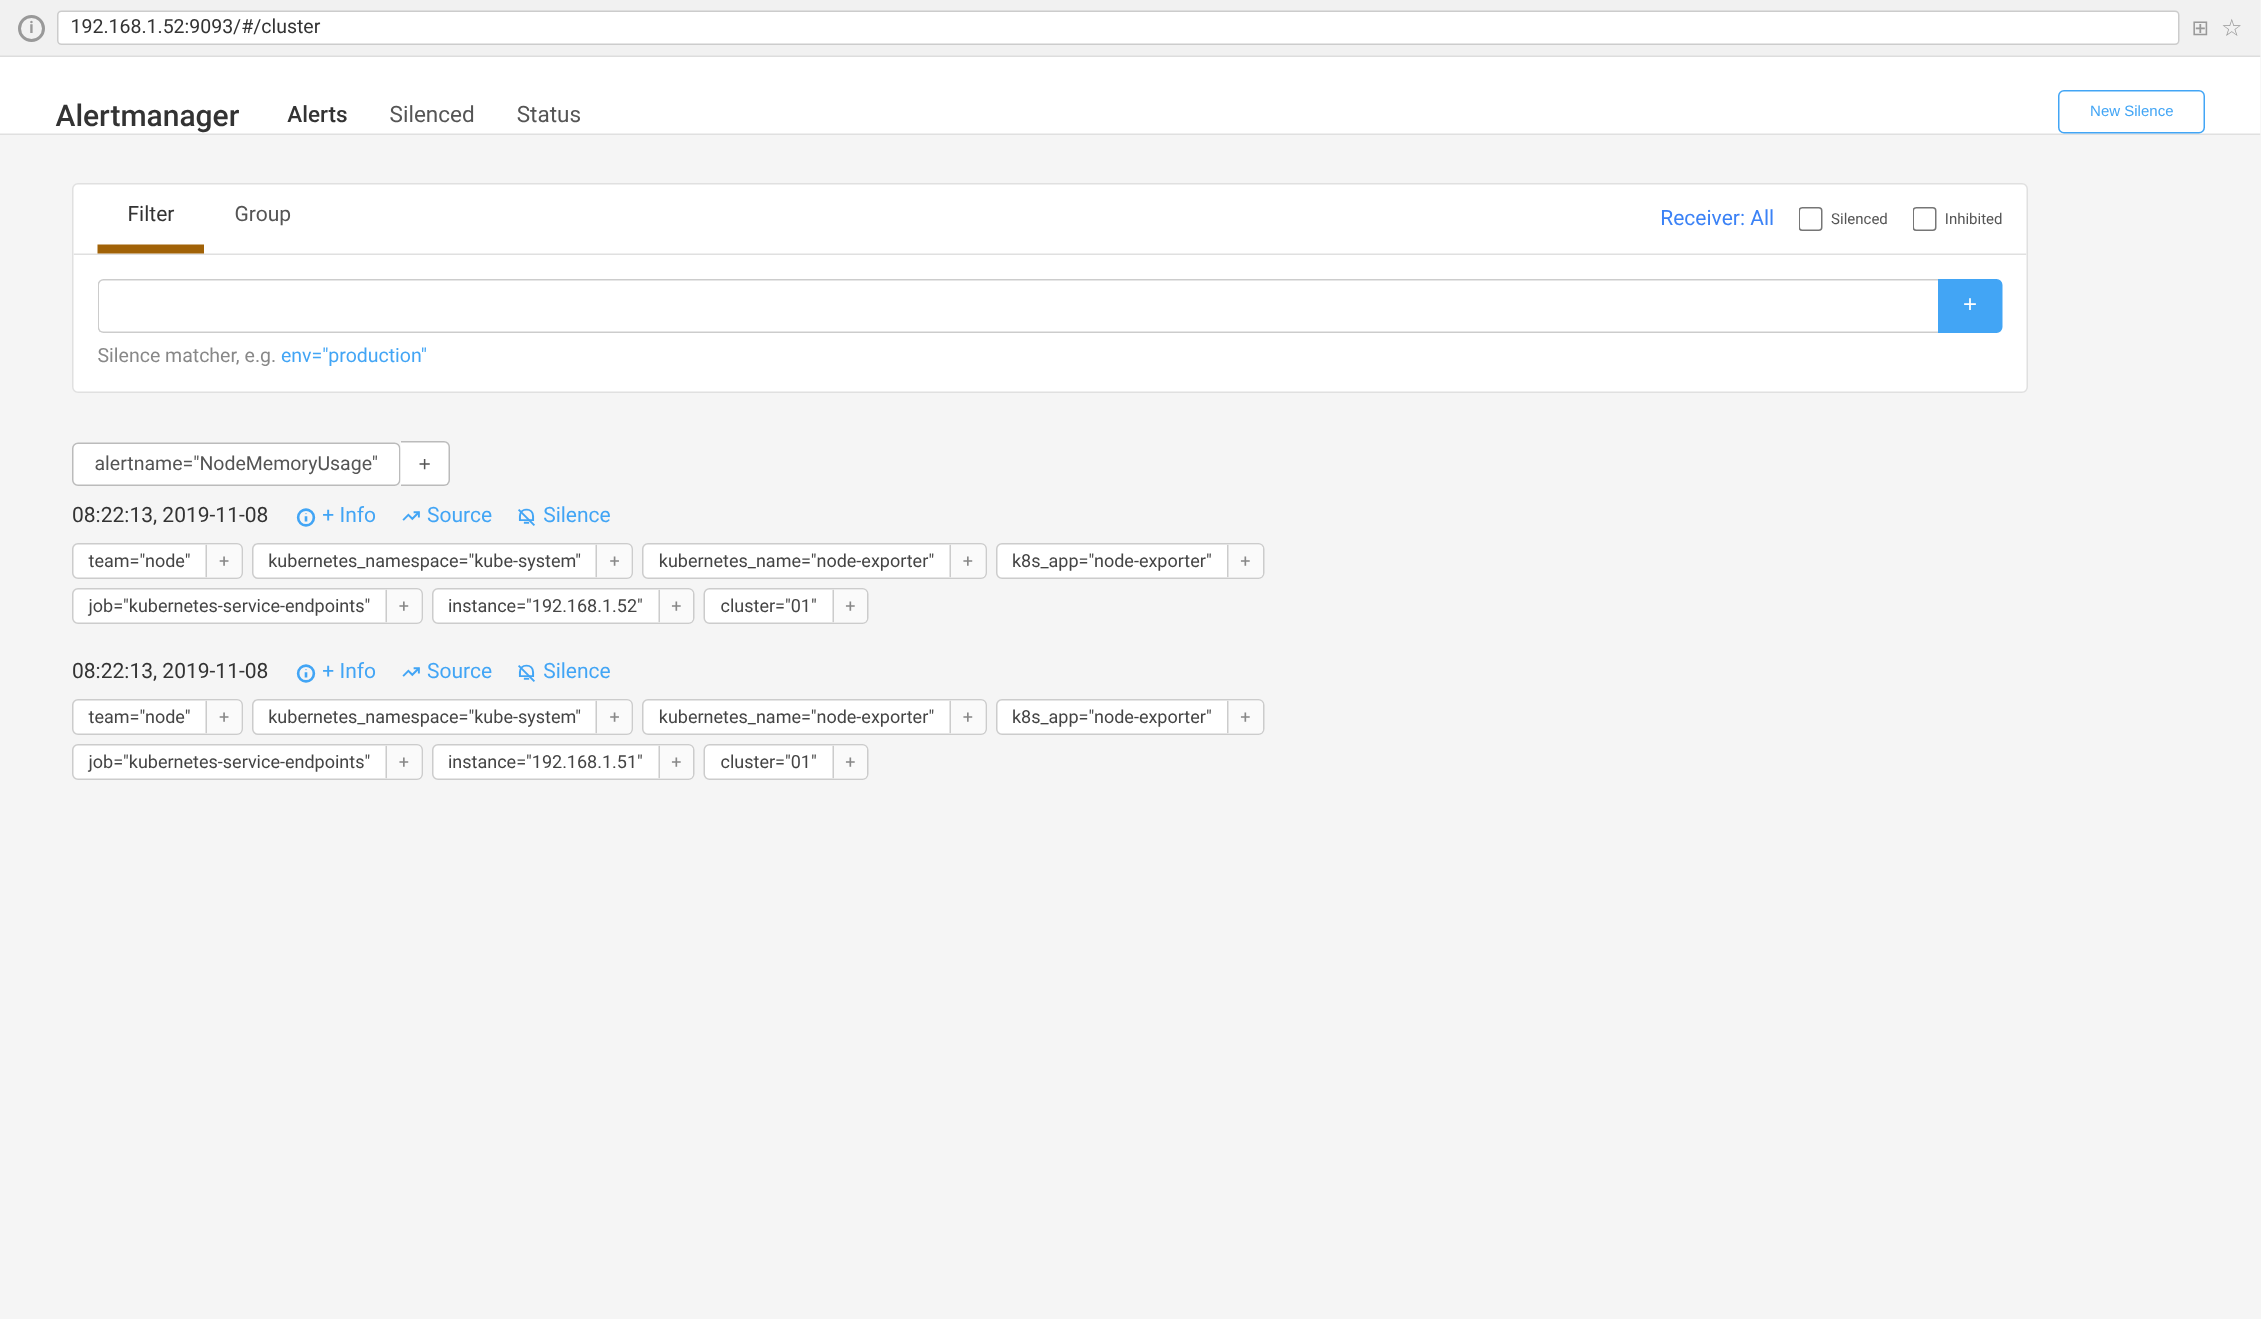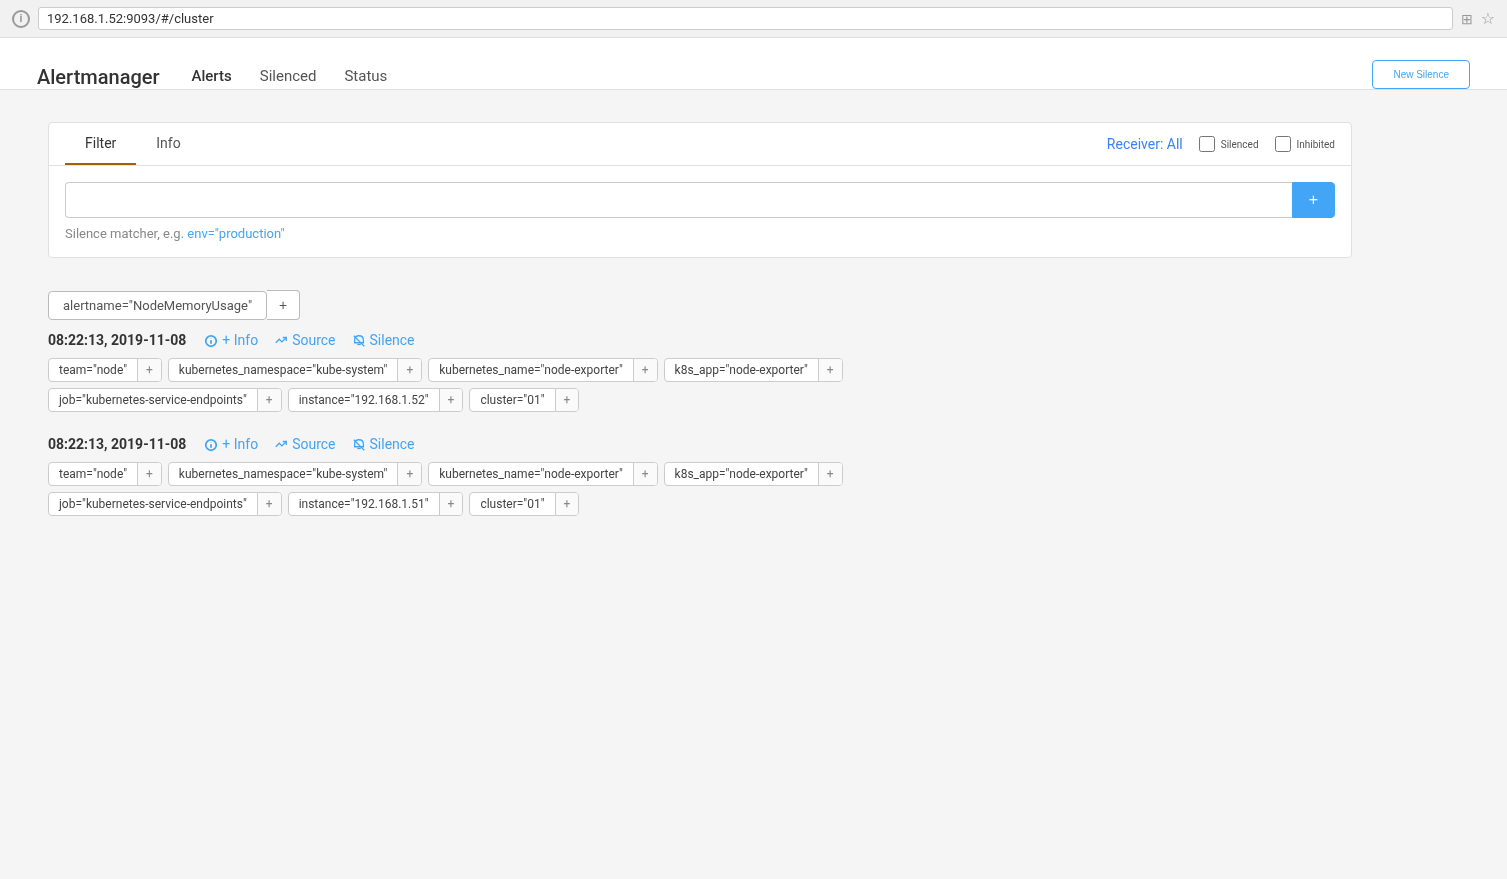--- a/index.html
+++ b/index.html
@@ -112,21 +112,21 @@
       display: flex;
     }
     .filter-tab {
       padding: 12px 20px;
       font-size: 14px;
       cursor: pointer;
       border-bottom: 2px solid transparent;
       color: #555;
     }
     .filter-tab.active {
-      border-bottom: 2px solid #a16207;
+      border-bottom: 6px solid #a16207;
       color: #333;
     }
     .receiver-controls {
       display: flex;
       align-items: center;
       gap: 16px;
     }
     .receiver-label {
       font-size: 14px;
       color: #3b82f6;
@@ -216,21 +216,20 @@
     .alert-meta {
       display: flex;
       align-items: center;
       gap: 4px;
       margin-bottom: 10px;
     }
     .alert-time {
       font-size: 14px;
       color: #333;
       margin-right: 8px;
-      font-weight: bold;
     }
     .alert-action {
       display: flex;
       align-items: flex-end;
       gap: 4px;
       color: #42a5f5;
       text-decoration: none;
       cursor: pointer;
       font-size: 14px;
       margin: 0 6px;
@@ -288,21 +287,21 @@
   </nav>
   <button class="btn-new-silence">New Silence</button>
 </div>
 
 <div class="main-content">
 
   <div class="filter-card">
     <div class="filter-tabs">
       <div class="filter-tab-group">
         <div class="filter-tab active">Filter</div>
-        <div class="filter-tab">Info</div>
+        <div class="filter-tab">Group</div>
       </div>
       <div class="receiver-controls">
         <span class="receiver-label">Receiver: All</span>
         <div class="checkbox-group">
           <input type="checkbox" id="silenced-cb" style="">
           <label for="silenced-cb">Silenced</label>
         </div>
         <div class="checkbox-group">
           <input type="checkbox" id="inhibited-cb" style="">
           <label for="inhibited-cb">Inhibited</label>

